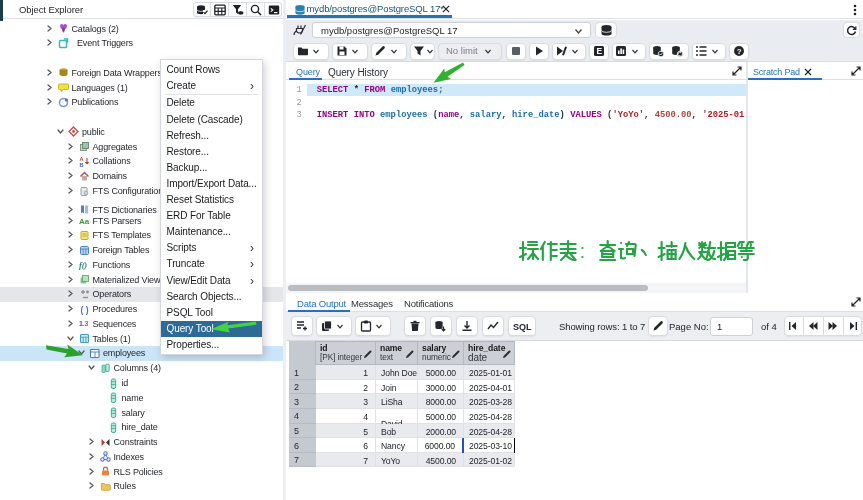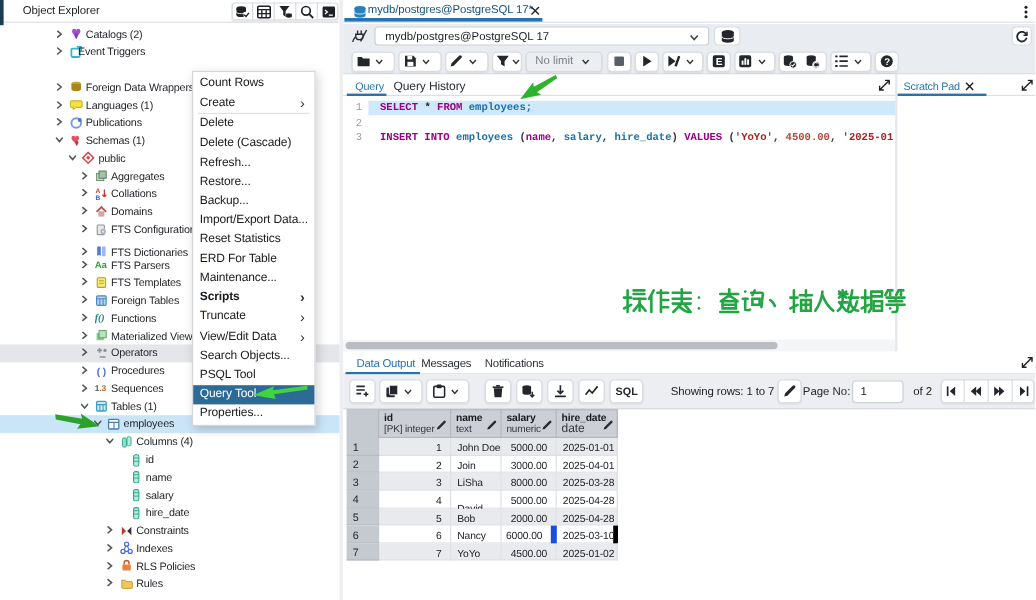--- a/index.html
+++ b/index.html
@@ -34,21 +34,21 @@
         <span class="lbl" style="left:71.5px">Catalogs (2)</span>
       </div>
 <div class="tr" style="top:35.8px;">
         <svg class="car" style="left:46px" width="7" height="7" viewBox="0 0 7 7">
           <path d="M2 1 L5 3.5 L2 6" stroke="#555" stroke-width="1.25" fill="none" stroke-linecap="round"></path>
         </svg>
         <svg class="ico" style="left:57.5px" width="11" height="11" viewBox="0 0 11 11">
           <rect x="1.5" y="2.5" width="7" height="7" rx="1" fill="none" stroke="#35b6c9" stroke-width="1.5"></rect>
           <path d="M6 1 h3.5 v3.5" fill="none" stroke="#35b6c9" stroke-width="1.5"></path>
         </svg>
-        <span class="lbl" style="left:65px">Event Triggers</span>
+        <span class="lbl" style="left:77px">Event Triggers</span>
       </div>
 <div class="tr" style="top:65.3px;">
         <svg class="car" style="left:46px" width="7" height="7" viewBox="0 0 7 7">
           <path d="M2 1 L5 3.5 L2 6" stroke="#555" stroke-width="1.25" fill="none" stroke-linecap="round"></path>
         </svg>
         <svg class="ico" style="left:57.5px" width="11" height="11" viewBox="0 0 11 11">
           <ellipse cx="5.5" cy="3" rx="4" ry="1.8" fill="#c9a227"></ellipse>
           <path d="M1.5 3 v4.2 q0 1.8 4 1.8 q4 0 4-1.8 V3" fill="#a8861c"></path>
         </svg>
         <span class="lbl" style="left:71.5px">Foreign Data Wrappers</span>
@@ -64,30 +64,20 @@
       </div>
 <div class="tr" style="top:94.8px;">
         <svg class="car" style="left:46px" width="7" height="7" viewBox="0 0 7 7">
           <path d="M2 1 L5 3.5 L2 6" stroke="#555" stroke-width="1.25" fill="none" stroke-linecap="round"></path>
         </svg>
         <svg class="ico" style="left:57.5px" width="11" height="11" viewBox="0 0 11 11">
           <circle cx="5.5" cy="5.5" r="4" fill="none" stroke="#7c96e8" stroke-width="1.6"></circle>
           <circle cx="8.5" cy="3" r="1.6" fill="#4d6fd0"></circle>
         </svg>
         <span class="lbl" style="left:71.5px">Publications</span>
-      </div>
-<div class="tr" style="top:109.6px;">
-        <svg class="car" style="left:46px" width="7" height="7" viewBox="0 0 7 7">
-          <path d="M1 2 L3.5 5 L6 2" stroke="#555" stroke-width="1.25" fill="none" stroke-linecap="round"></path>
-        </svg>
-        <svg class="ico" style="left:57.5px" width="11" height="11" viewBox="0 0 11 11">
-          <path d="M1.5 3 Q1.5 1.2 3.2 1.2 Q4.4 1.2 4.7 2.4 Q5 1.2 6.2 1.2 Q7.9 1.2 7.9 3 Q7.9 4.8 4.7 7 Q1.5 4.8 1.5 3Z" fill="#e84f5b"></path>
-          <path d="M4.5 6.4 Q4.7 5.2 5.9 5.2 Q7.3 5.2 7.3 6.6 Q7.3 8 5.9 9.6 Q4.7 8.4 4.5 6.4Z" fill="#c23540"></path>
-        </svg>
-        <span class="lbl" style="left:71.5px">Schemas (1)</span>
       </div>
 <div class="tr" style="top:124.4px;">
         <svg class="car" style="left:56.5px" width="7" height="7" viewBox="0 0 7 7">
           <path d="M1 2 L3.5 5 L6 2" stroke="#555" stroke-width="1.25" fill="none" stroke-linecap="round"></path>
         </svg>
         <svg class="ico" style="left:68.0px" width="11" height="11" viewBox="0 0 11 11">
           <rect x="2.3" y="2.3" width="6.4" height="6.4" transform="rotate(45 5.5 5.5)" fill="none" stroke="#d24b4b" stroke-width="1.3"></rect>
           <circle cx="5.5" cy="5.5" r="1.4" fill="#d24b4b"></circle>
         </svg>
         <span class="lbl" style="left:82.0px">public</span>
@@ -580,21 +570,21 @@
         <text x="0" y="9.5" font-size="9" font-weight="bold" fill="#23272c" font-family="Liberation Sans">SQL</text>
       </svg>
   <span class="abs" style="left:273px;top:321px;font-size:9.5px;letter-spacing:-0.1px;color:#202428">Showing rows: 1 to 7</span>
   <div class="seg" style="left:362px;top:316px;width:20px;height:20px"></div>
   <svg class="abs" style="left:366px;top:320px" width="12" height="12" viewBox="0 0 12 12">
         <path d="M1.5 10.5 L2.3 7.8 L8.6 1.5 Q9.6 0.5 10.5 1.5 Q11.4 2.4 10.4 3.4 L4.1 9.7Z" fill="#23272c"></path>
       </svg>
   <span class="abs" style="left:383px;top:321px;font-size:9.5px;color:#202428">Page No:</span>
   <div class="abs" style="left:424px;top:316.5px;width:43px;height:19px;background:#fff;border:1px solid #ccd1d7;border-radius:3px"></div>
   <span class="abs" style="left:431px;top:321px;font-size:9.5px;color:#202428">1</span>
-  <span class="abs" style="left:475px;top:321px;font-size:9.5px;color:#202428">of 2</span>
+  <span class="abs" style="left:475px;top:321px;font-size:9.5px;color:#202428">of 4</span>
   <div class="seg" style="left:498px;top:316px;width:78px;height:20px"></div>
   <div class="abs" style="left:517px;top:316px;width:1px;height:20px;background:#d8dbe0"></div>
   <div class="abs" style="left:537px;top:316px;width:1px;height:20px;background:#d8dbe0"></div>
   <div class="abs" style="left:557px;top:316px;width:1px;height:20px;background:#d8dbe0"></div>
   <svg class="abs" style="left:502px;top:321px" width="10" height="10" viewBox="0 0 10 10">
         <rect x="1" y="1" width="1.4" height="8" fill="#23272c"></rect>
         <path d="M8 1 L3.5 5 L8 9Z" fill="#23272c"></path>
       </svg>
   <svg class="abs" style="left:522px;top:321px" width="10" height="10" viewBox="0 0 10 10">
         <path d="M5.5 1 L1 5 L5.5 9Z" fill="#23272c"></path>
@@ -655,22 +645,22 @@
 <div class="abs" style="left:0;top:82.5px;width:226px;height:14.63px;background:#e9eaee;border-bottom:1px solid #dfe1e5;border-left:1px solid #c8ccd2;border-right:1px solid #dfe1e5"></div>
 <div class="abs" style="left:0;top:82.5px;width:27px;height:14.63px;background:#c5c9d0;border-bottom:1px solid #b7bbc2;font-size:9px;color:#24272b;padding:2.5px 0 0 5px">5</div>
 <div class="abs" style="left:27px;top:82.5px;width:60px;height:14.63px;border-right:1px solid #dfe1e5;font-size:8.6px;color:#202328;letter-spacing:-0.1px;white-space:nowrap;padding-right:7px;text-align:right;padding-top:3px">5</div>
 <div class="abs" style="left:87px;top:82.5px;width:42px;height:14.63px;border-right:1px solid #dfe1e5;font-size:8.6px;color:#202328;letter-spacing:-0.1px;white-space:nowrap;padding-left:5px;text-align:left;padding-top:3px">Bob</div>
 <div class="abs" style="left:129px;top:82.5px;width:46px;height:14.63px;border-right:1px solid #dfe1e5;font-size:8.6px;color:#202328;letter-spacing:-0.1px;white-space:nowrap;padding-right:7px;text-align:right;padding-top:3px">2000.00</div>
 <div class="abs" style="left:175px;top:82.5px;width:51px;height:14.63px;border-right:1px solid #dfe1e5;font-size:8.6px;color:#202328;letter-spacing:-0.1px;white-space:nowrap;padding-left:5px;text-align:left;padding-top:3px">2025-04-28</div>
 <div class="abs" style="left:0;top:97.2px;width:226px;height:14.63px;background:#fff;border-bottom:1px solid #dfe1e5;border-left:1px solid #c8ccd2;border-right:1px solid #dfe1e5"></div>
 <div class="abs" style="left:0;top:97.2px;width:27px;height:14.63px;background:#c5c9d0;border-bottom:1px solid #b7bbc2;font-size:9px;color:#24272b;padding:2.5px 0 0 5px">6</div>
 <div class="abs" style="left:27px;top:97.2px;width:60px;height:14.63px;border-right:1px solid #dfe1e5;font-size:8.6px;color:#202328;letter-spacing:-0.1px;white-space:nowrap;padding-right:7px;text-align:right;padding-top:3px">6</div>
 <div class="abs" style="left:87px;top:97.2px;width:42px;height:14.63px;border-right:1px solid #dfe1e5;font-size:8.6px;color:#202328;letter-spacing:-0.1px;white-space:nowrap;padding-left:5px;text-align:left;padding-top:3px">Nancy</div>
-<div class="abs" style="left:129px;top:97.2px;width:46px;height:14.63px;border-right:5px solid #1d4ed8;font-size:8.6px;color:#202328;letter-spacing:-0.1px;white-space:nowrap;padding-right:7px;text-align:right;padding-top:3px">6000.00</div>
-<div class="abs" style="left:175px;top:97.2px;width:51px;height:14.63px;border-right:4px solid #000000;font-size:8.6px;color:#202328;letter-spacing:-0.1px;white-space:nowrap;padding-left:5px;text-align:left;padding-top:3px">2025-03-10</div>
+<div class="abs" style="left:129px;top:97.2px;width:46px;height:14.63px;border-right:2px solid #1d4ed8;font-size:8.6px;color:#202328;letter-spacing:-0.1px;white-space:nowrap;padding-right:7px;text-align:right;padding-top:3px">6000.00</div>
+<div class="abs" style="left:175px;top:97.2px;width:51px;height:14.63px;border-right:1px solid #000000;font-size:8.6px;color:#202328;letter-spacing:-0.1px;white-space:nowrap;padding-left:5px;text-align:left;padding-top:3px">2025-03-10</div>
 <div class="abs" style="left:0;top:111.8px;width:226px;height:14.63px;background:#e9eaee;border-bottom:1px solid #dfe1e5;border-left:1px solid #c8ccd2;border-right:1px solid #dfe1e5"></div>
 <div class="abs" style="left:0;top:111.8px;width:27px;height:14.63px;background:#c5c9d0;border-bottom:1px solid #b7bbc2;font-size:9px;color:#24272b;padding:2.5px 0 0 5px">7</div>
 <div class="abs" style="left:27px;top:111.8px;width:60px;height:14.63px;border-right:1px solid #dfe1e5;font-size:8.6px;color:#202328;letter-spacing:-0.1px;white-space:nowrap;padding-right:7px;text-align:right;padding-top:3px">7</div>
 <div class="abs" style="left:87px;top:111.8px;width:42px;height:14.63px;border-right:1px solid #dfe1e5;font-size:8.6px;color:#202328;letter-spacing:-0.1px;white-space:nowrap;padding-left:5px;text-align:left;padding-top:3px">YoYo</div>
 <div class="abs" style="left:129px;top:111.8px;width:46px;height:14.63px;border-right:1px solid #dfe1e5;font-size:8.6px;color:#202328;letter-spacing:-0.1px;white-space:nowrap;padding-right:7px;text-align:right;padding-top:3px">4500.00</div>
 <div class="abs" style="left:175px;top:111.8px;width:51px;height:14.63px;border-right:1px solid #dfe1e5;font-size:8.6px;color:#202328;letter-spacing:-0.1px;white-space:nowrap;padding-left:5px;text-align:left;padding-top:3px">2025-01-02</div>
   </div>
 </div>
 
 <div class="abs" style="left:160px;top:59px;width:103px;height:296px;background:#fff;border:1px solid #d3d6db;box-shadow:2px 3px 8px rgba(0,0,0,.18);font-family:'Liberation Sans'">
@@ -679,21 +669,21 @@
 <div class="abs" style="left:4px;right:4px;top:34.2px;height:1px;background:#e0e2e6"></div>
 <div class="mi" style="top:35.4px;"><span style="position:relative;top:2px">Delete</span></div>
 <div class="mi" style="top:51.5px;"><span style="position:relative;top:2px">Delete (Cascade)</span></div>
 <div class="mi" style="top:67.6px;"><span style="position:relative;top:2px">Refresh...</span></div>
 <div class="mi" style="top:83.7px;"><span style="position:relative;top:2px">Restore...</span></div>
 <div class="mi" style="top:99.8px;"><span style="position:relative;top:2px">Backup...</span></div>
 <div class="mi" style="top:115.9px;"><span style="position:relative;top:2px">Import/Export Data...</span></div>
 <div class="mi" style="top:132.0px;"><span style="position:relative;top:2px">Reset Statistics</span></div>
 <div class="mi" style="top:148.1px;"><span style="position:relative;top:2px">ERD For Table</span></div>
 <div class="mi" style="top:164.2px;"><span style="position:relative;top:2px">Maintenance...</span></div>
-<div class="mi" style="top:180.3px;font-weight:bold;"><span style="position:relative;top:2px">Scripts</span><span class="sub">›</span></div>
+<div class="mi" style="top:180.3px;"><span style="position:relative;top:2px">Scripts</span><span class="sub">›</span></div>
 <div class="mi" style="top:196.4px;"><span style="position:relative;top:2px">Truncate</span><span class="sub">›</span></div>
 <div class="mi" style="top:212.5px;"><span style="position:relative;top:2px">View/Edit Data</span><span class="sub">›</span></div>
 <div class="mi" style="top:228.6px;"><span style="position:relative;top:2px">Search Objects...</span></div>
 <div class="mi" style="top:244.7px;"><span style="position:relative;top:2px">PSQL Tool</span></div>
 <div class="mi" style="top:260.8px;background:#2d6b96;color:#fff;"><span style="position:relative;top:2px">Query Tool</span></div>
 <div class="mi" style="top:276.9px;"><span style="position:relative;top:2px">Properties...</span></div>
 </div>
 
 <svg class="abs" style="left:0;top:0;pointer-events:none" width="863" height="500" viewBox="0 0 863 500">
 <path d="M46 345.2 L68.5 349.0 L67.2 344.6 L83 355.3 L64.2 357.2 L67.0 353.6 L46.5 349.6 Z" fill="#2ca22c"></path>

